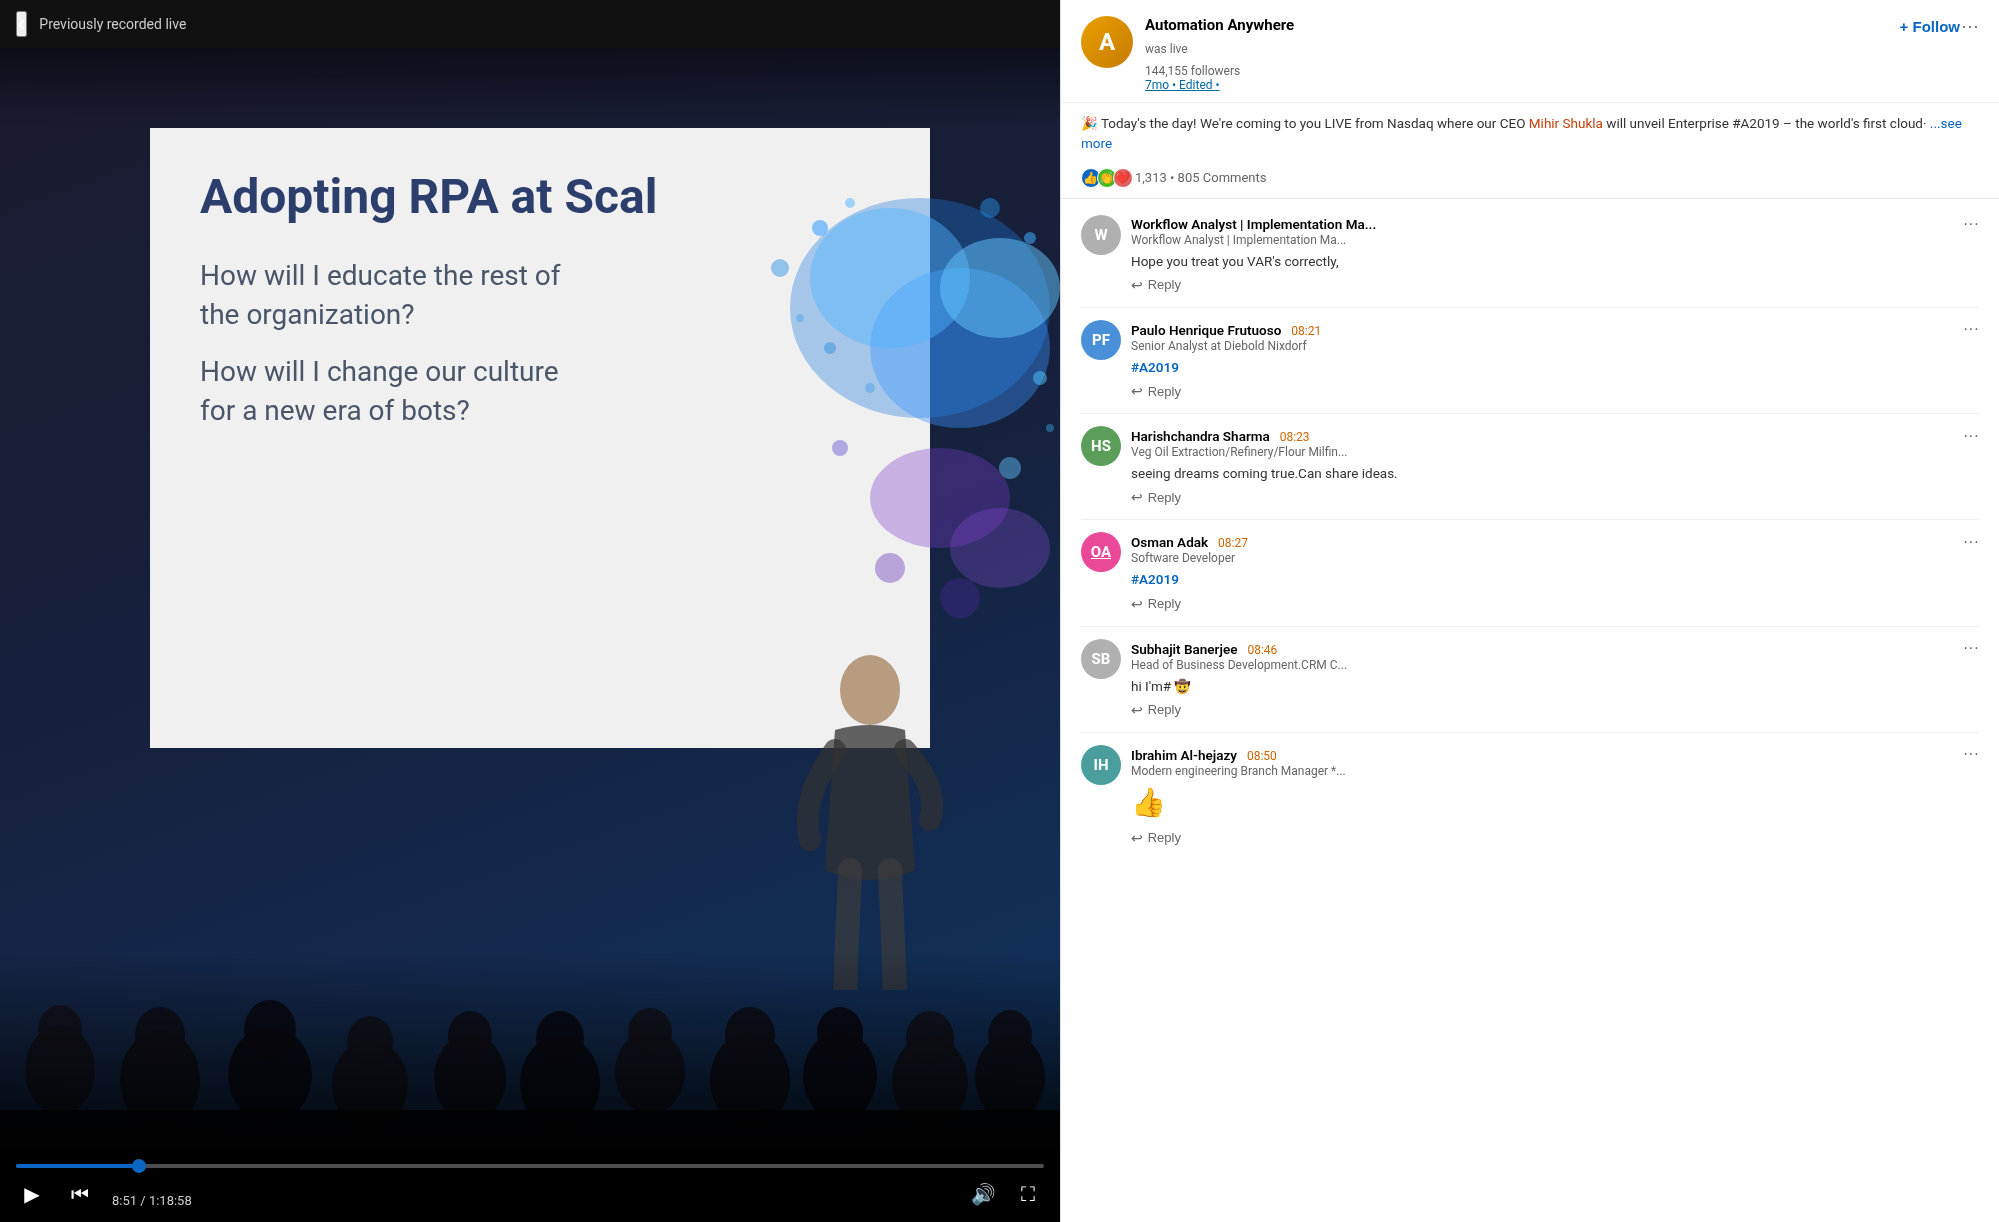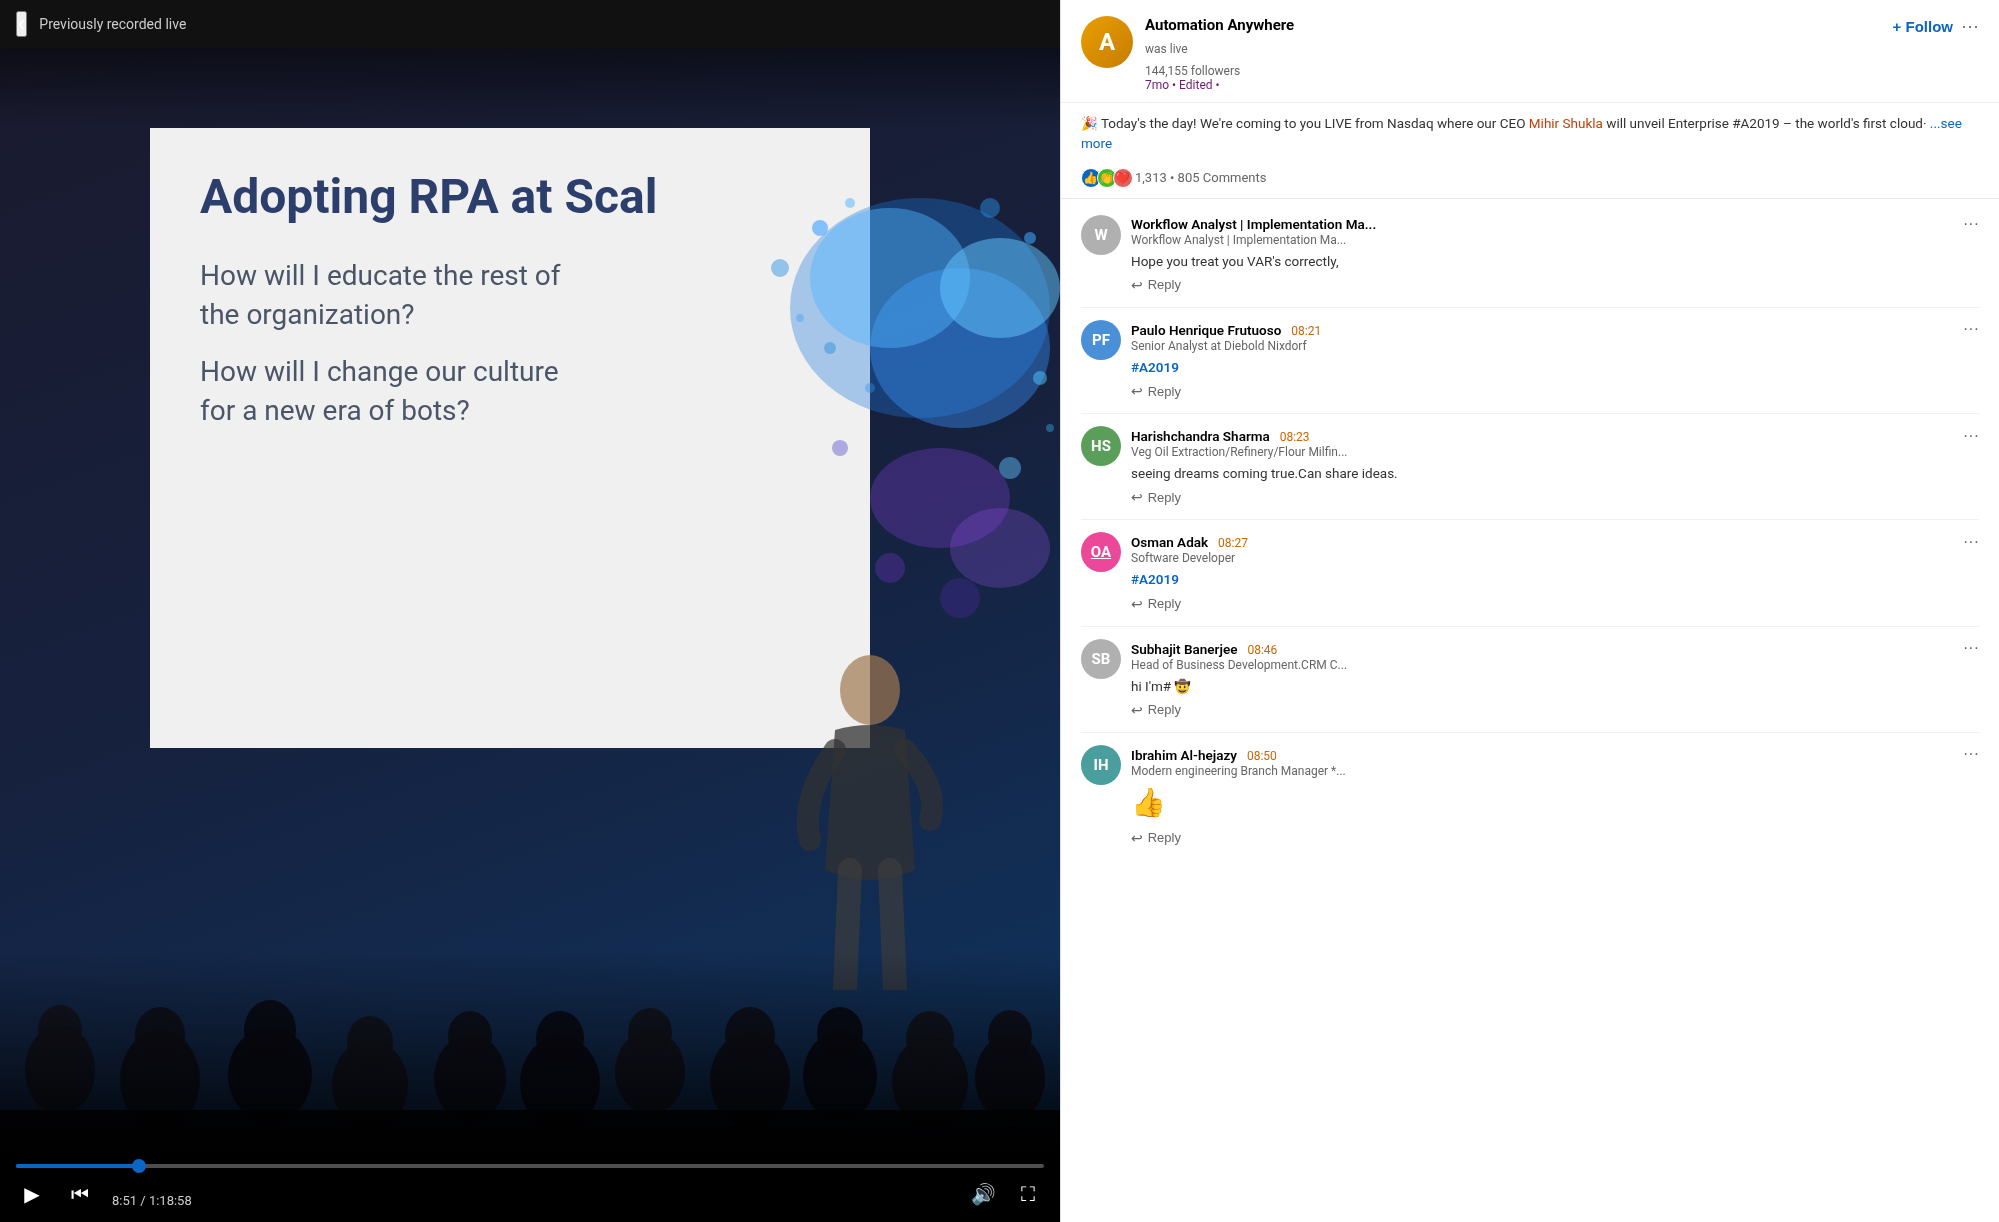--- a/index.html
+++ b/index.html
@@ -56,21 +56,21 @@
       height: 100%;
       position: relative;
       background: linear-gradient(160deg, #1a1a2e 0%, #16213e 50%, #0f3460 100%);
     }
 
     
     .slide-area {
       position: absolute;
       left: 150px;
       top: 80px;
-      width: 720px;
+      width: 780px;
       height: 620px;
       background: #f0f0f0;
       display: flex;
       flex-direction: column;
       justify-content: flex-start;
       padding: 40px 50px;
     }
 
     .slide-title {
       font-size: 48px;
@@ -226,26 +226,27 @@
       margin: 8px 0;
     }
 
     .follower-count {
       font-size: 12px;
       color: #666;
     }
 
     .post-meta {
       font-size: 12px;
-      color: #701a75;
+      color: #0369a1;
+      text-decoration: underline;
     }
 
     .header-actions {
       display: flex;
-      gap: 8px;
+      gap: 1px;
       margin-left: auto;
     }
 
     .follow-btn {
       display: flex;
       align-items: center;
       gap: 4px;
       color: #0a66c2;
       font-weight: 600;
       font-size: 15px;

